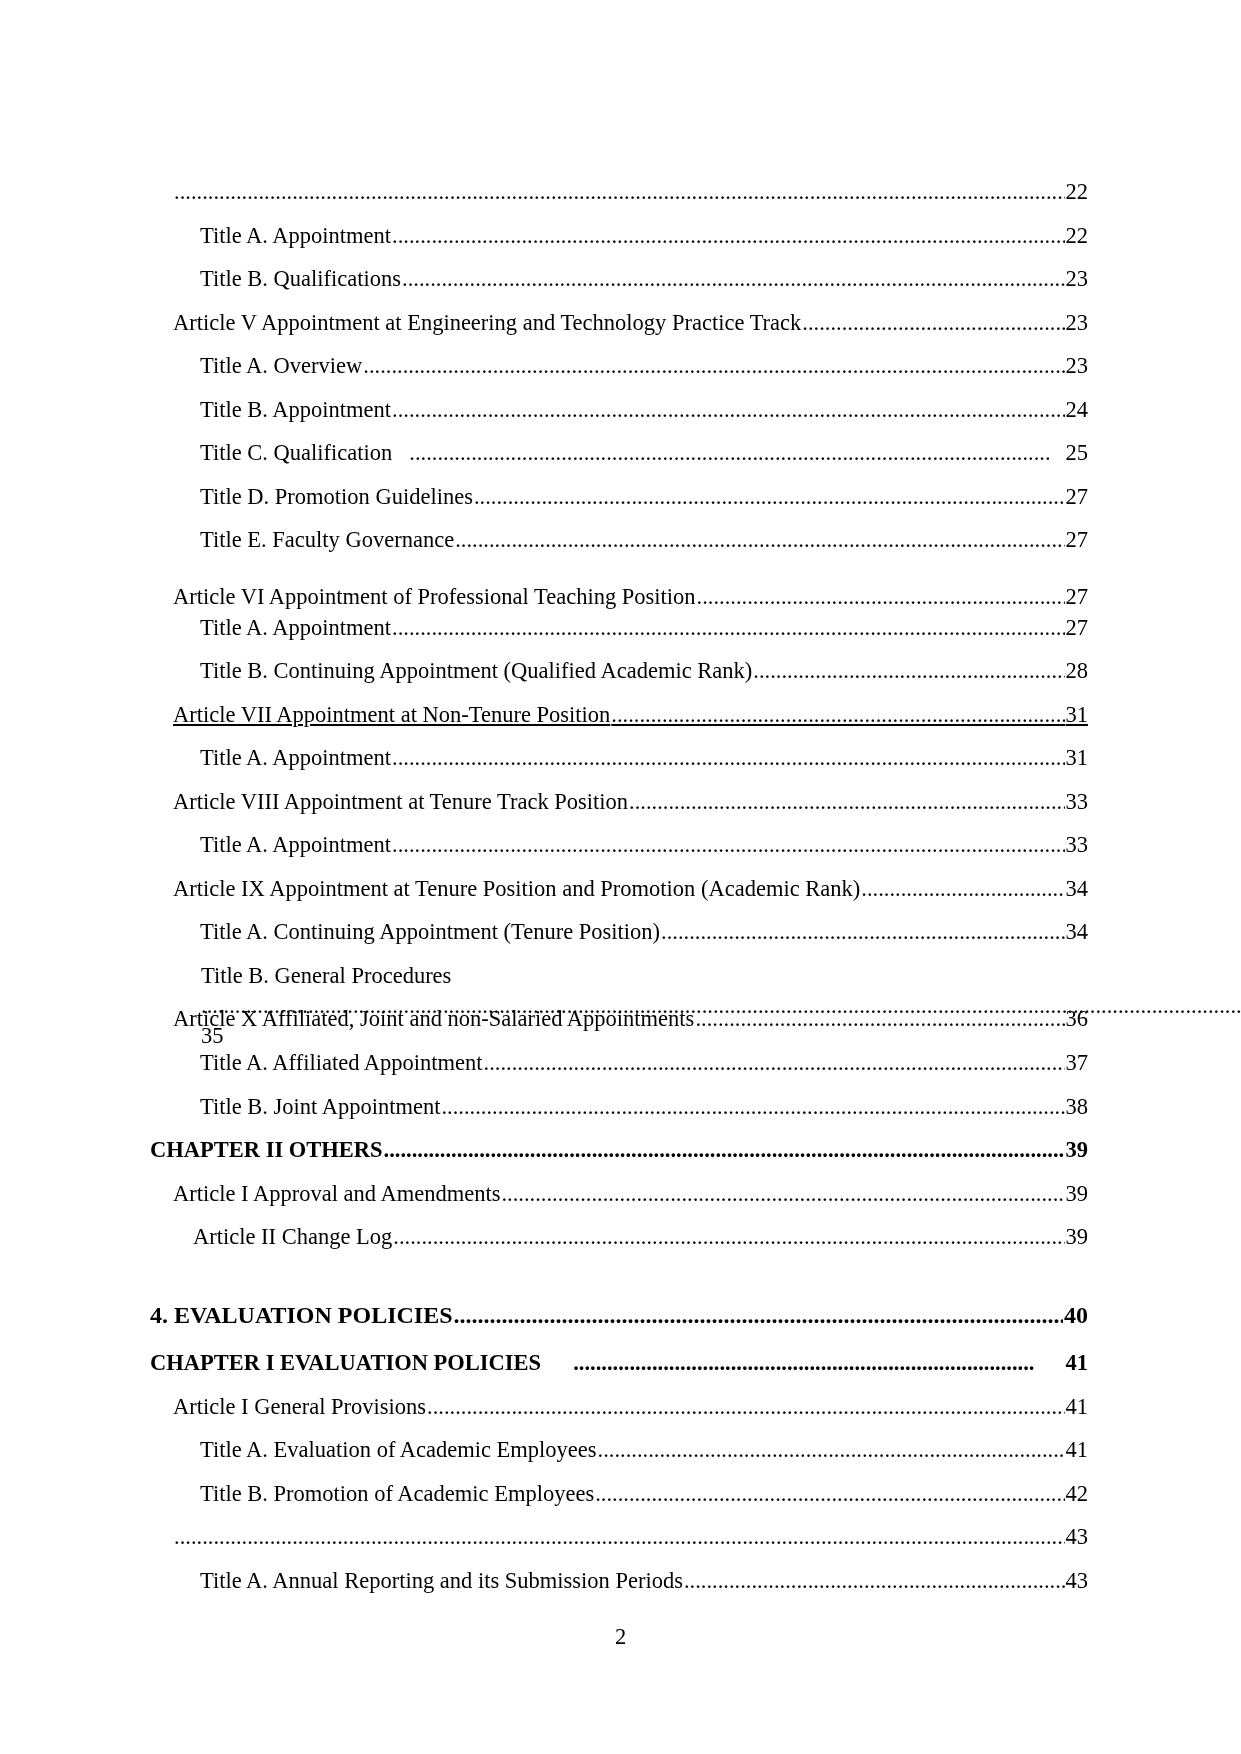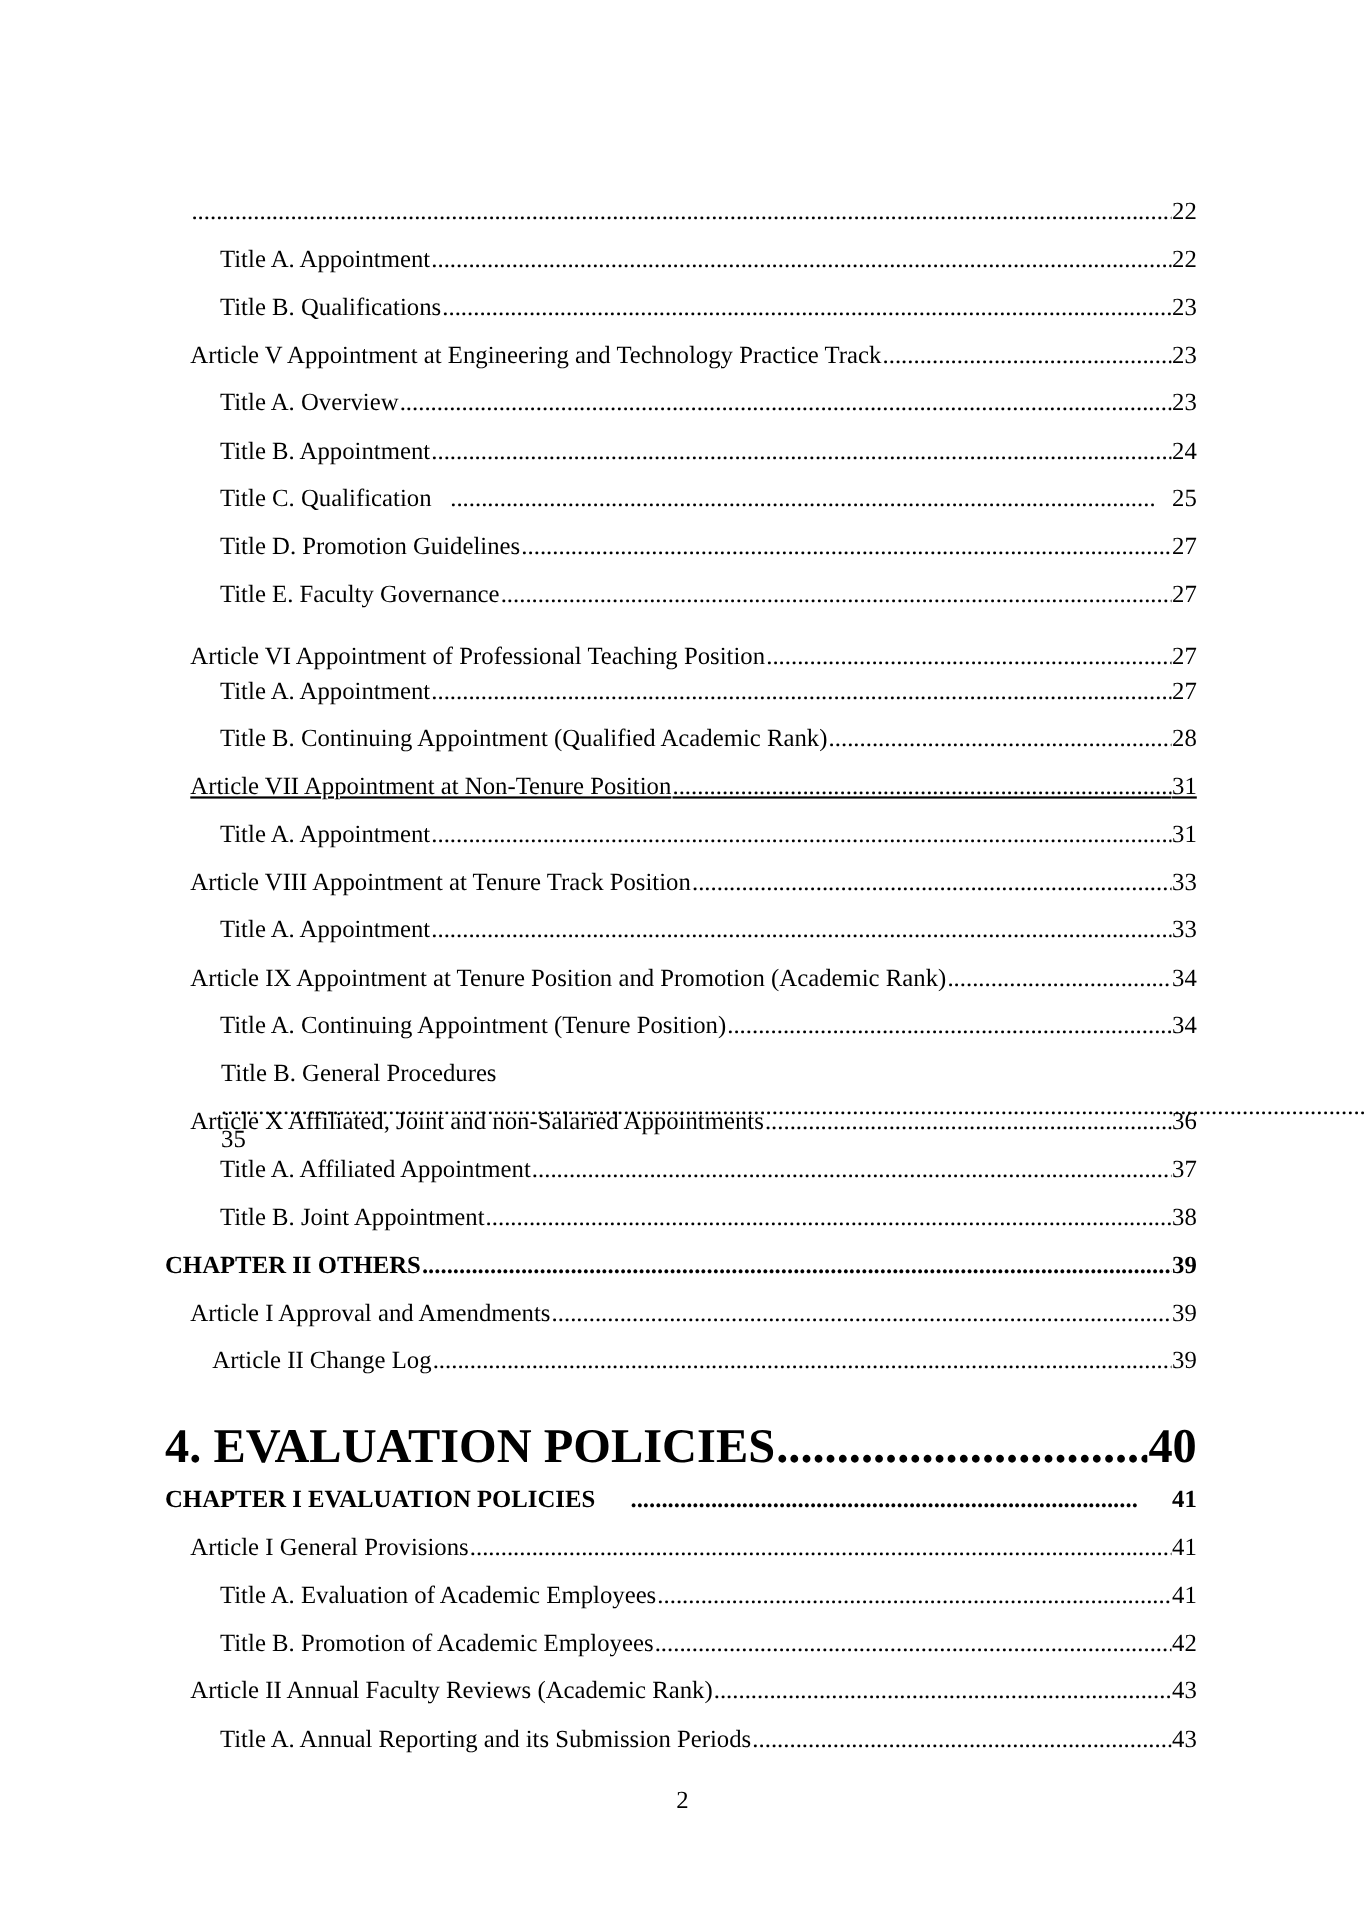--- a/index.html
+++ b/index.html
@@ -8,21 +8,21 @@
   .toc { position:absolute; left:0; top:0; width:1241px; }
   .row { position:absolute; display:flex; align-items:baseline; right:153px;
          font-size:22.5px; line-height:30px; white-space:nowrap; }
   .row .label { flex:0 0 auto; }
   .row .leader { flex:1 1 auto; overflow:hidden; margin:0 1px; }
   .row .leader::before { content:"......................................................................................................................................................................................................................................................"; letter-spacing:0px; }
   .row .page { flex:0 0 auto; }
   .lvl-article { left:173px; }
   .lvl-title { left:200px; }
   .lvl-chapter { left:150px; font-weight:bold; }
-  .lvl-part { left:150px; font-weight:bold; font-size:44px; line-height:40px; }
+  .lvl-part { left:150px; font-weight:bold; font-size:24px; line-height:40px; }
   .pagenum { position:absolute; top:1622px; left:0; width:1241px; text-align:center;
              font-size:22.5px; line-height:30px; }
 </style>
 </head>
 <body>
 
 <div class="toc" id="toc">
     <div class="row lvl-article" style="top: 177px;">
       <span class="leader"></span>
       <span class="page">22</span>
@@ -166,21 +166,20 @@
       <span class="label">Title A. Evaluation of Academic Employees</span>
       <span class="leader"></span>
       <span class="page">41</span>
     </div>
     <div class="row lvl-title" style="top: 1478.65px;">
       <span class="label">Title B. Promotion of Academic Employees</span>
       <span class="leader"></span>
       <span class="page">42</span>
     </div>
     <div class="row lvl-article" style="top: 1522.2px;">
-      <span class="label">Article II Annual Faculty Reviews (Academic Rank)</span>
       <span class="leader"></span>
       <span class="page">43</span>
     </div>
     <div class="row lvl-title" style="top: 1565.75px;">
       <span class="label">Title A. Annual Reporting and its Submission Periods</span>
       <span class="leader"></span>
       <span class="page">43</span>
     </div>
   </div>
 <div class="pagenum">2</div>

